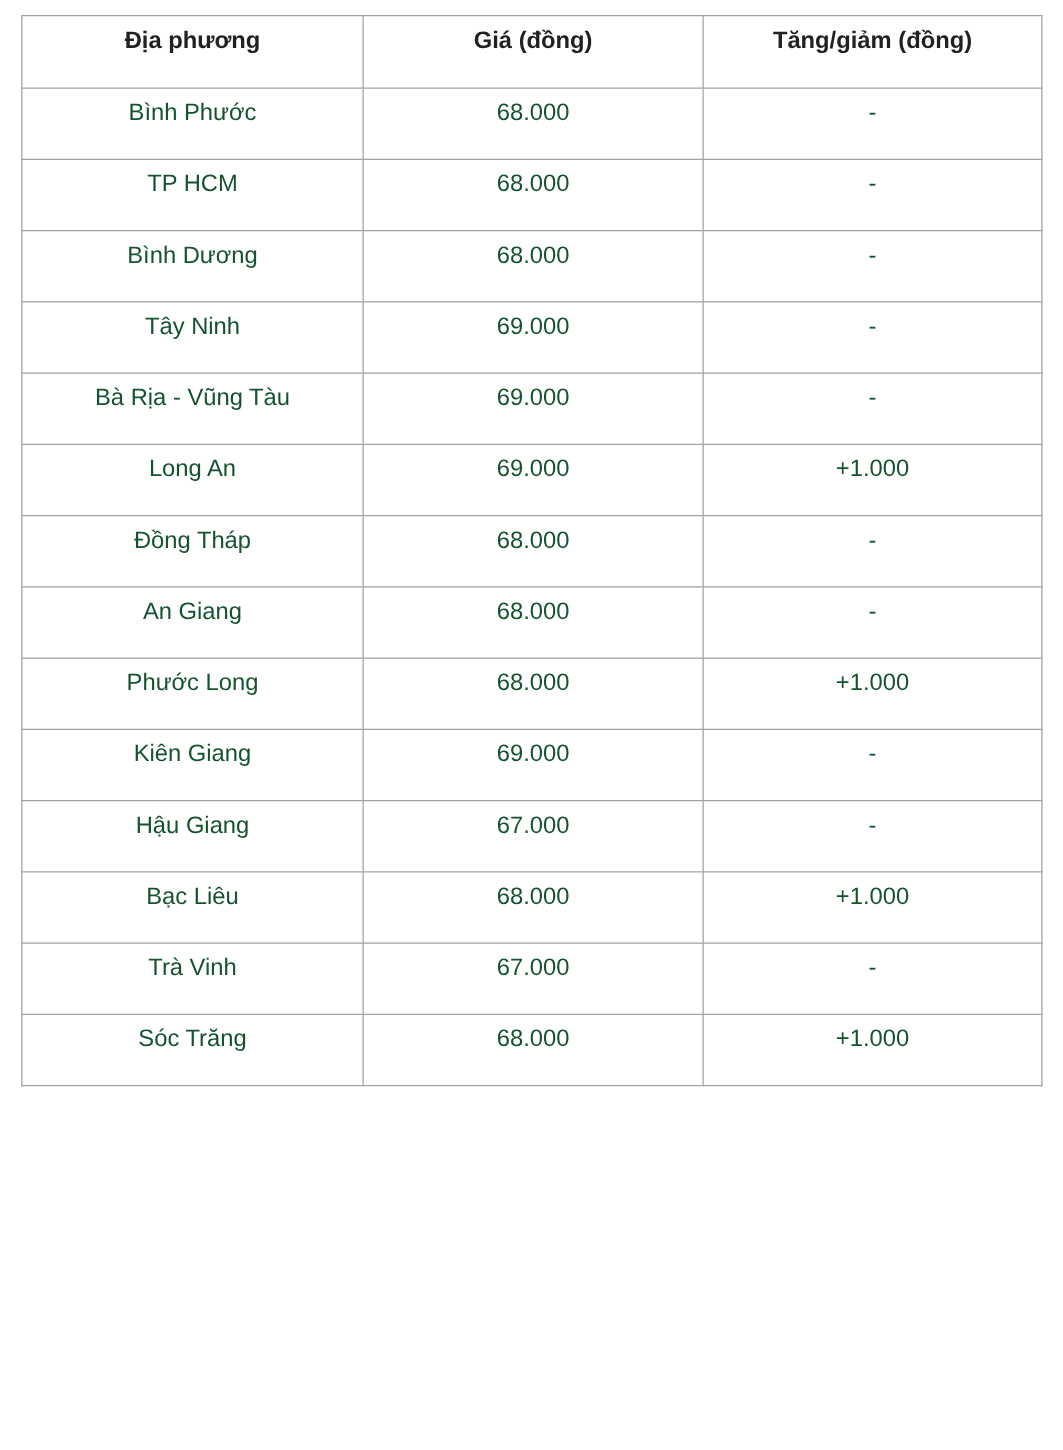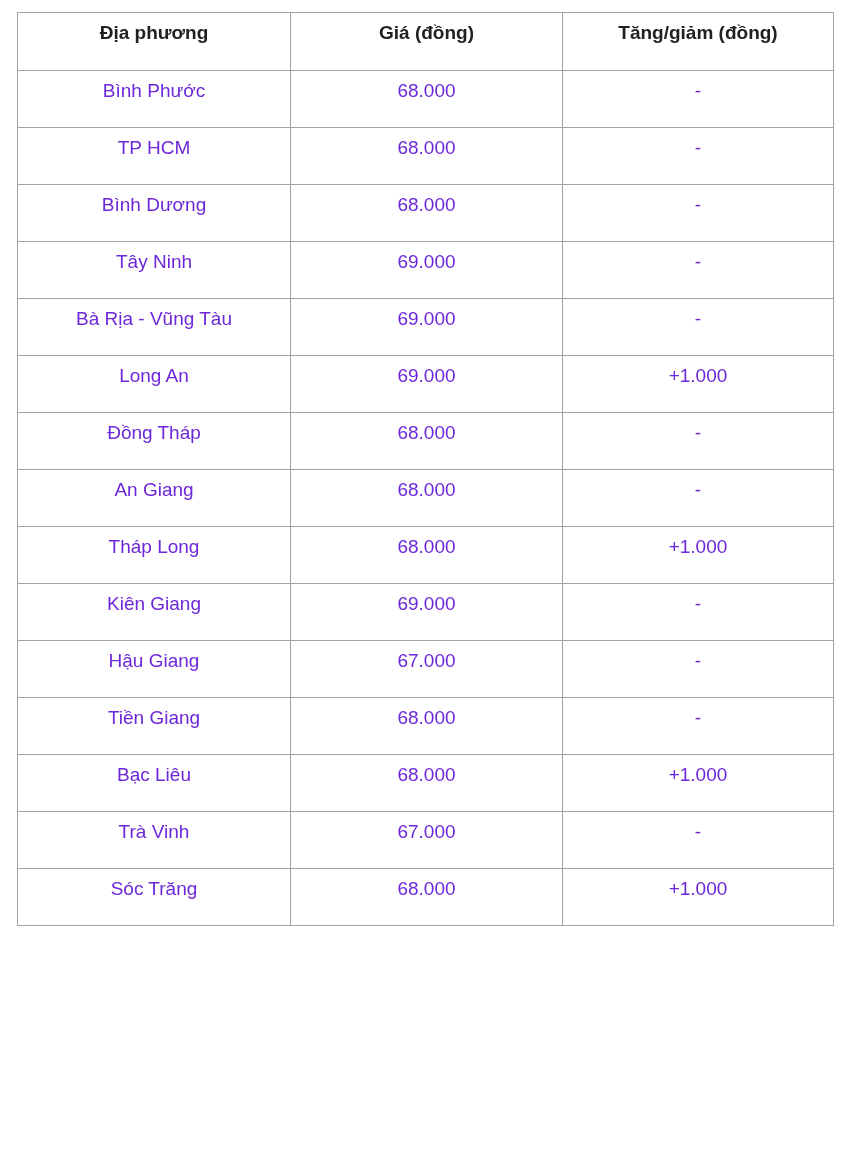--- a/index.html
+++ b/index.html
@@ -26,21 +26,21 @@
   }
   table.price-table th,
   table.price-table td {
     border: 1px solid #a2a2a2;
     text-align: center;
     vertical-align: top;
     padding: 9px 6px 0 6px;
     height: 57px;
     font-size: 19px;
     line-height: 21px;
-    color: #6d28d9;
+    color: #14532d;
     overflow: hidden;
     white-space: nowrap;
   }
   table.price-table thead th {
     font-weight: 700;
     color: #212121;
     height: 58px;
   }
   col.col-location { width: 273px; }
   col.col-price    { width: 272px; }
@@ -98,37 +98,32 @@
           <td>Đồng Tháp</td>
           <td>68.000</td>
           <td>-</td>
         </tr>
         <tr>
           <td>An Giang</td>
           <td>68.000</td>
           <td>-</td>
         </tr>
         <tr>
-          <td>Tháp Long</td>
+          <td>Phước Long</td>
           <td>68.000</td>
           <td>+1.000</td>
         </tr>
         <tr>
           <td>Kiên Giang</td>
           <td>69.000</td>
           <td>-</td>
         </tr>
         <tr>
           <td>Hậu Giang</td>
           <td>67.000</td>
-          <td>-</td>
-        </tr>
-        <tr>
-          <td>Tiền Giang</td>
-          <td>68.000</td>
           <td>-</td>
         </tr>
         <tr>
           <td>Bạc Liêu</td>
           <td>68.000</td>
           <td>+1.000</td>
         </tr>
         <tr>
           <td>Trà Vinh</td>
           <td>67.000</td>

